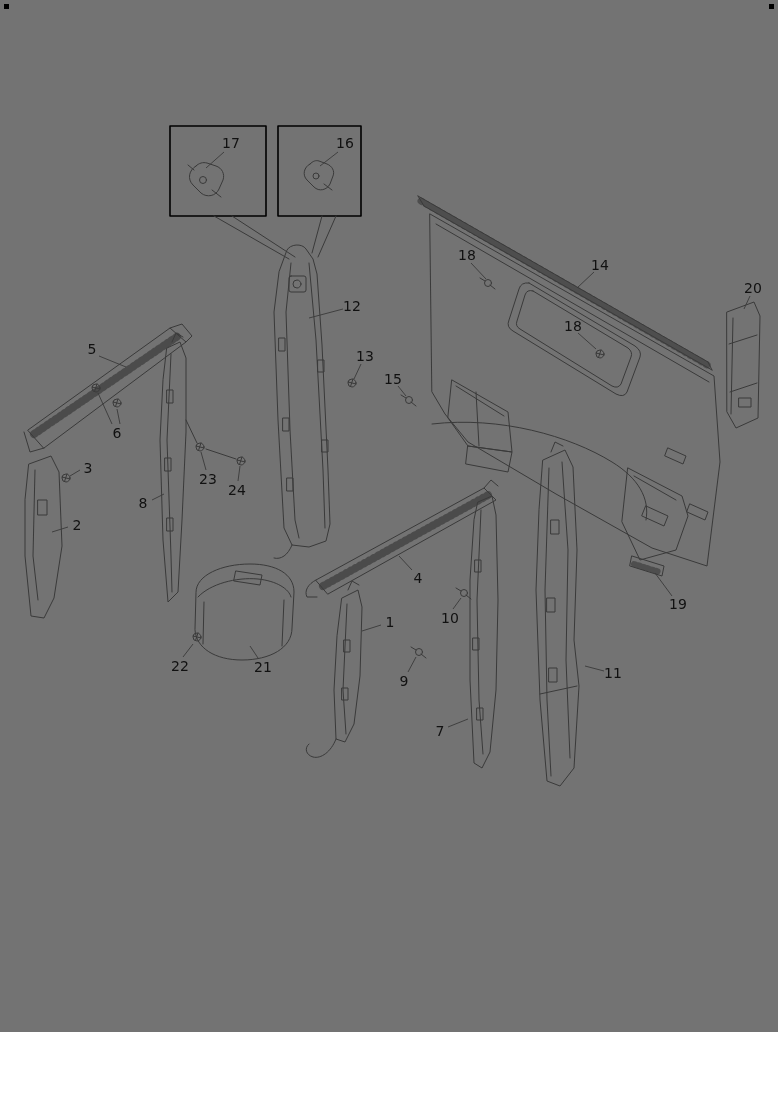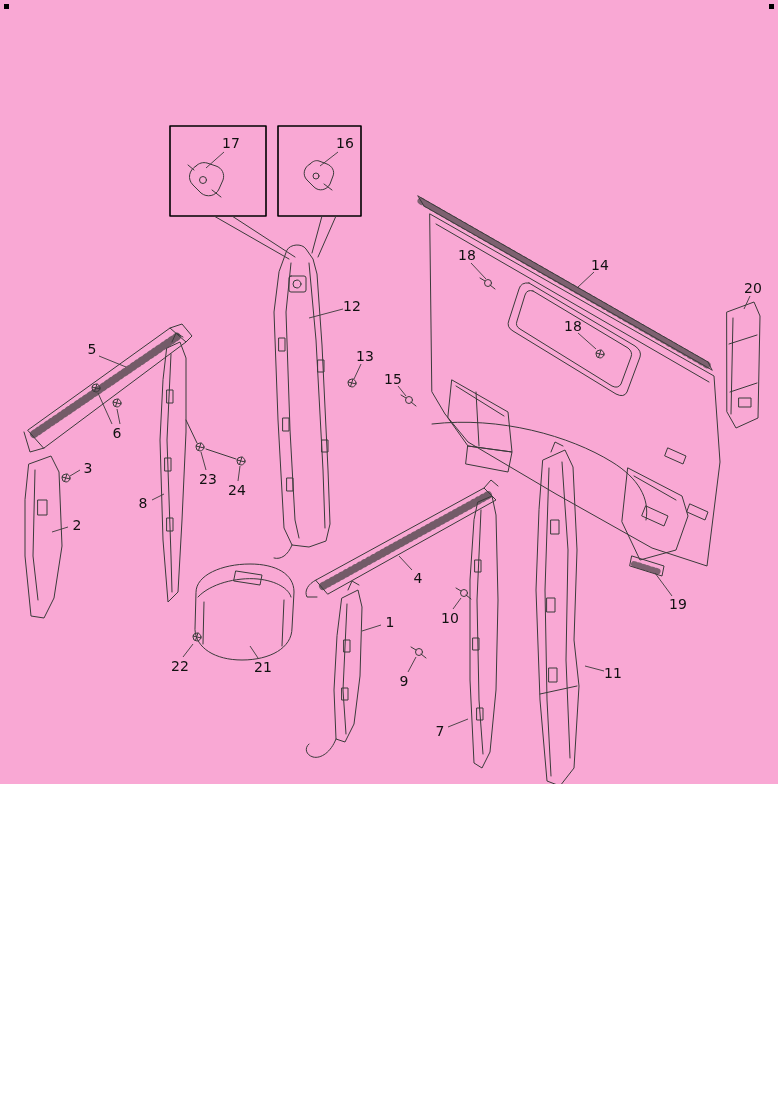--- a/index.html
+++ b/index.html
@@ -1,16 +1,16 @@
 <!DOCTYPE html>
 <html><head>
 <meta charset="utf-8">
 <style>
   html,body{margin:0;padding:0;background:#ffffff;}
-  .page{position:relative;width:778px;height:784px;background:#f9a8d4;overflow:hidden;
+  .page{position:relative;width:778px;height:1032px;background:#737373;overflow:hidden;
         font-family:"DejaVu Sans",sans-serif;}
   svg{display:block;}
   .art{stroke:#3a3a3a;fill:none;stroke-width:1;stroke-linejoin:round;stroke-linecap:round;}
   .box{stroke:#000000;stroke-width:1.6;fill:none;}
   .leader{stroke:#3a3a3a;stroke-width:0.9;}
   .callout{font-family:"DejaVu Sans",sans-serif;font-size:14px;fill:#111111;text-anchor:middle;}
   .code{font-family:"DejaVu Sans",sans-serif;font-size:10px;fill:#333333;letter-spacing:1px;}
   .mark{fill:#000000;stroke:none;}
 </style>
 </head>

